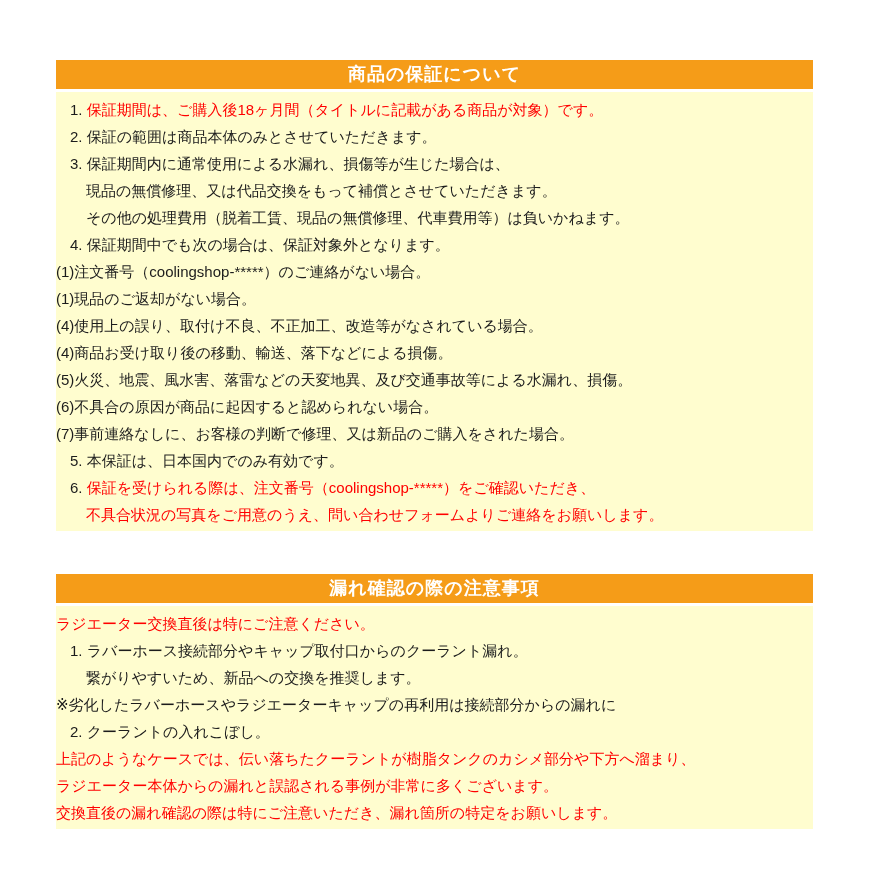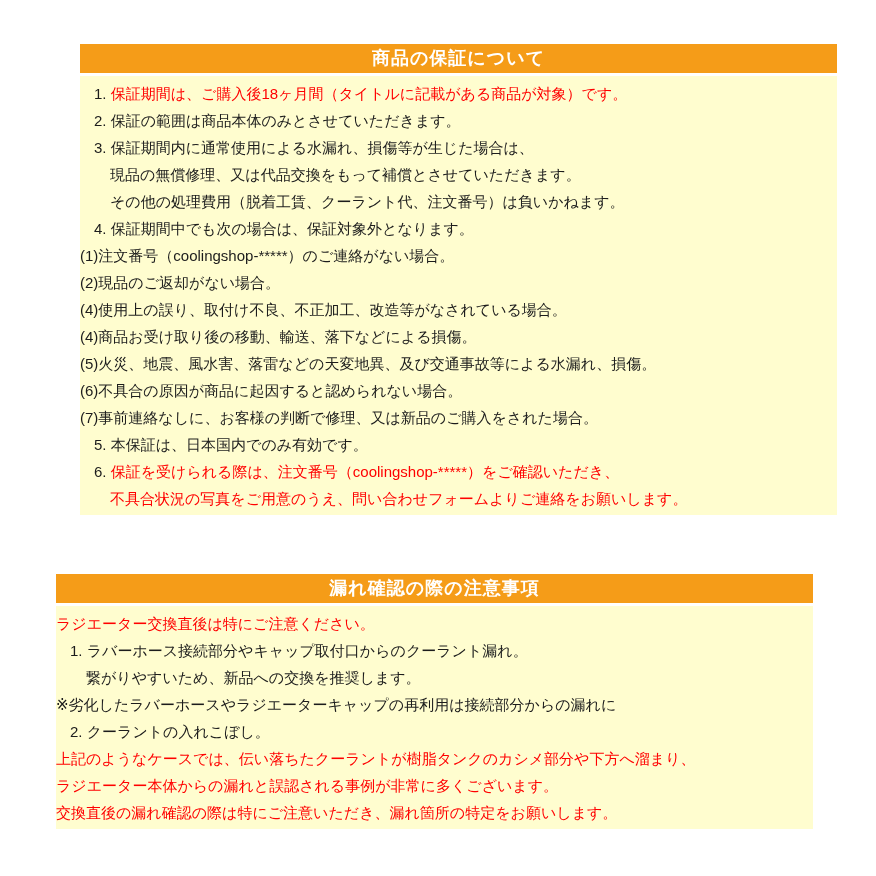--- a/index.html
+++ b/index.html
@@ -13,21 +13,21 @@
     width: 876px;
     height: 876px;
     background: #ffffff;
     overflow: hidden;
   }
   .notice-box {
     position: absolute;
     left: 56px;
     width: 757px;
   }
-  .notice-box.warranty { top: 44px; margin-left: 24px; }
+  .notice-box.warranty { top: 60px; }
   .notice-box.leakcheck { top: 574px; }
   .notice-header {
     background: var(--header-bg, #f59c18);
     color: var(--header-fg, #ffffff);
     height: 29px;
     line-height: 29px;
     text-align: center;
     font-size: 18px;
     font-weight: bold;
     letter-spacing: 1px;
@@ -56,24 +56,24 @@
 
 <div class="page">
 
   <section class="notice-box warranty">
     <div class="notice-header">商品の保証について</div>
     <div class="notice-body">
         <div class="line indent-1"><span class="seg-black">1. </span><span class="seg-red">保証期間は、ご購入後18ヶ月間（タイトルに記載がある商品が対象）です。</span></div>
         <div class="line indent-1"><span class="seg-black">2. 保証の範囲は商品本体のみとさせていただきます。</span></div>
         <div class="line indent-1"><span class="seg-black">3. 保証期間内に通常使用による水漏れ、損傷等が生じた場合は、</span></div>
         <div class="line indent-2"><span class="seg-black">現品の無償修理、又は代品交換をもって補償とさせていただきます。</span></div>
-        <div class="line indent-2"><span class="seg-black">その他の処理費用（脱着工賃、クーラント代、注文番号）は負いかねます。</span></div>
+        <div class="line indent-2"><span class="seg-black">その他の処理費用（脱着工賃、現品の無償修理、代車費用等）は負いかねます。</span></div>
         <div class="line indent-1"><span class="seg-black">4. 保証期間中でも次の場合は、保証対象外となります。</span></div>
         <div class="line indent-0"><span class="seg-black">(1)注文番号（coolingshop-*****）のご連絡がない場合。</span></div>
-        <div class="line indent-0"><span class="seg-black">(2)現品のご返却がない場合。</span></div>
+        <div class="line indent-0"><span class="seg-black">(1)現品のご返却がない場合。</span></div>
         <div class="line indent-0"><span class="seg-black">(4)使用上の誤り、取付け不良、不正加工、改造等がなされている場合。</span></div>
         <div class="line indent-0"><span class="seg-black">(4)商品お受け取り後の移動、輸送、落下などによる損傷。</span></div>
         <div class="line indent-0"><span class="seg-black">(5)火災、地震、風水害、落雷などの天変地異、及び交通事故等による水漏れ、損傷。</span></div>
         <div class="line indent-0"><span class="seg-black">(6)不具合の原因が商品に起因すると認められない場合。</span></div>
         <div class="line indent-0"><span class="seg-black">(7)事前連絡なしに、お客様の判断で修理、又は新品のご購入をされた場合。</span></div>
         <div class="line indent-1"><span class="seg-black">5. 本保証は、日本国内でのみ有効です。</span></div>
         <div class="line indent-1"><span class="seg-black">6. </span><span class="seg-red">保証を受けられる際は、注文番号（coolingshop-*****）をご確認いただき、</span></div>
         <div class="line indent-2"><span class="seg-red">不具合状況の写真をご用意のうえ、問い合わせフォームよりご連絡をお願いします。</span></div>
       </div>
   </section>

